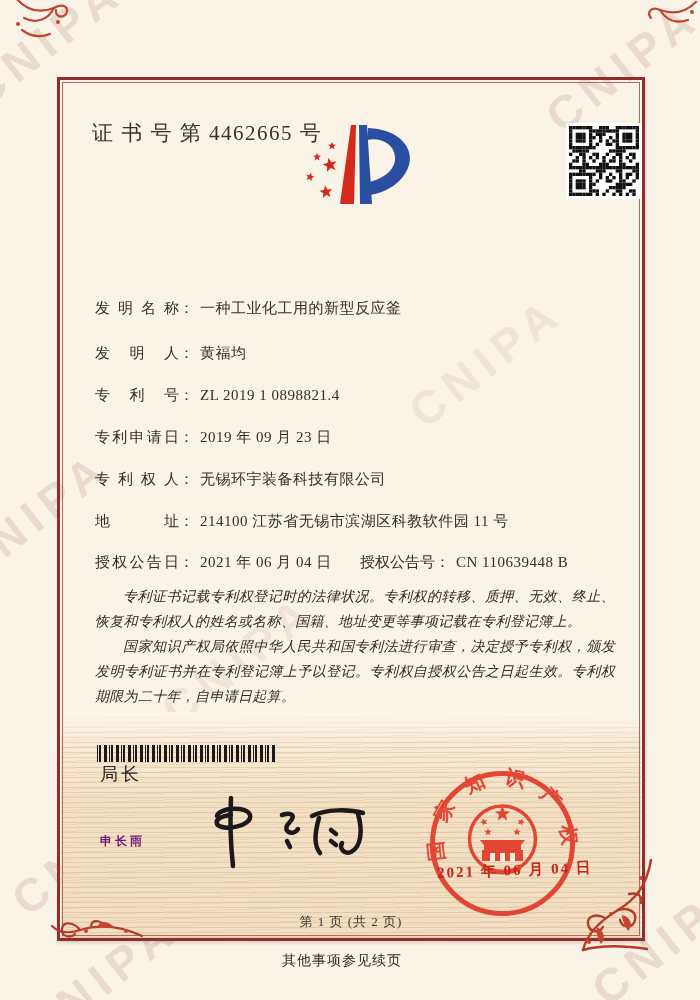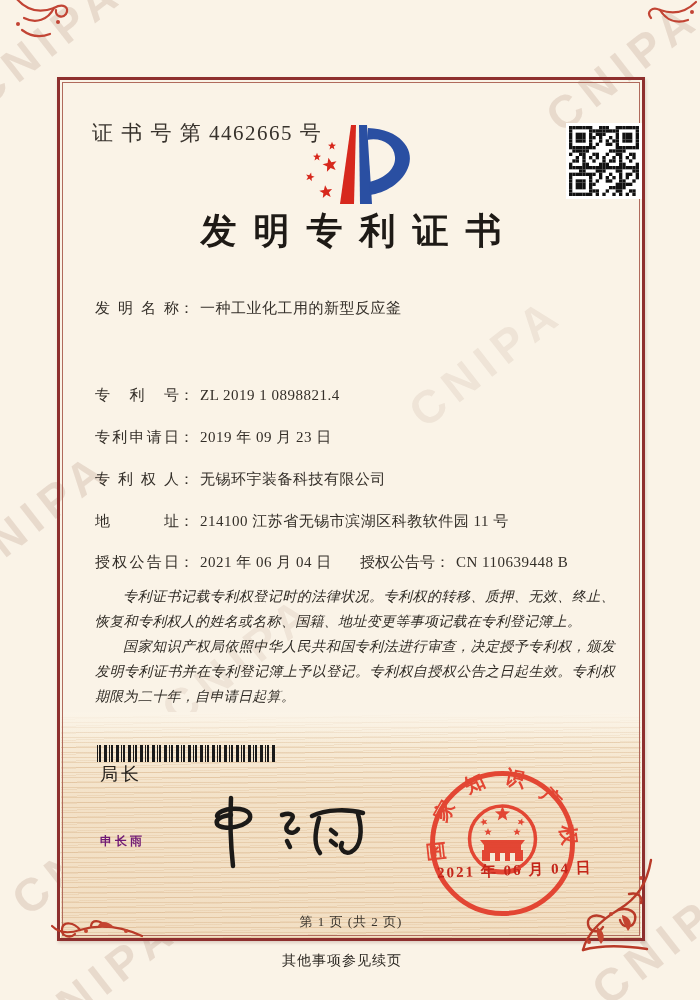--- a/index.html
+++ b/index.html
@@ -391,24 +391,26 @@
         <rect x="21.14" y="70.48" width="3.52" height="3.52"></rect>
         <rect x="28.19" y="70.48" width="3.52" height="3.52"></rect>
         <rect x="35.24" y="70.48" width="3.52" height="3.52"></rect>
         <rect x="45.81" y="70.48" width="3.52" height="3.52"></rect>
         <rect x="52.86" y="70.48" width="3.52" height="3.52"></rect>
         <rect x="59.90" y="70.48" width="3.52" height="3.52"></rect>
         <rect x="66.95" y="70.48" width="3.52" height="3.52"></rect>
       </g>
     </svg>
 
-  <div class="title">发明专利证书</div>
 
   <div class="field-row" style="top:299px">
     <span class="f-label">发明名称</span><span class="f-colon">：</span><span class="f-value">一种工业化工用的新型反应釜</span>
+  </div>
+  <div class="field-row" style="top:344px">
+    <span class="f-label">发明人</span><span class="f-colon">：</span><span class="f-value">黄福均</span>
   </div>
   <div class="field-row" style="top:386px">
     <span class="f-label">专利号</span><span class="f-colon">：</span><span class="f-value">ZL 2019 1 0898821.4</span>
   </div>
   <div class="field-row" style="top:428px">
     <span class="f-label">专利申请日</span><span class="f-colon">：</span><span class="f-value">2019 年 09 月 23 日</span>
   </div>
   <div class="field-row" style="top:470px">
     <span class="f-label">专利权人</span><span class="f-colon">：</span><span class="f-value">无锡环宇装备科技有限公司</span>
   </div>

